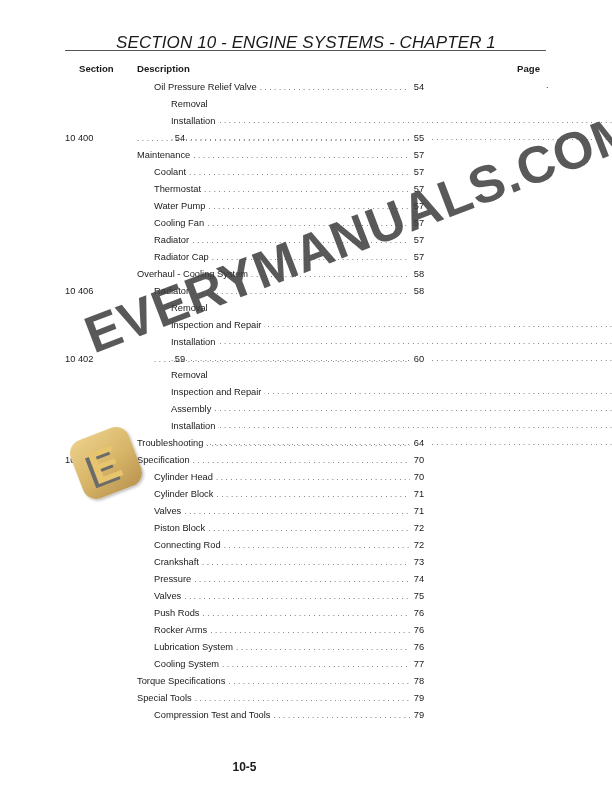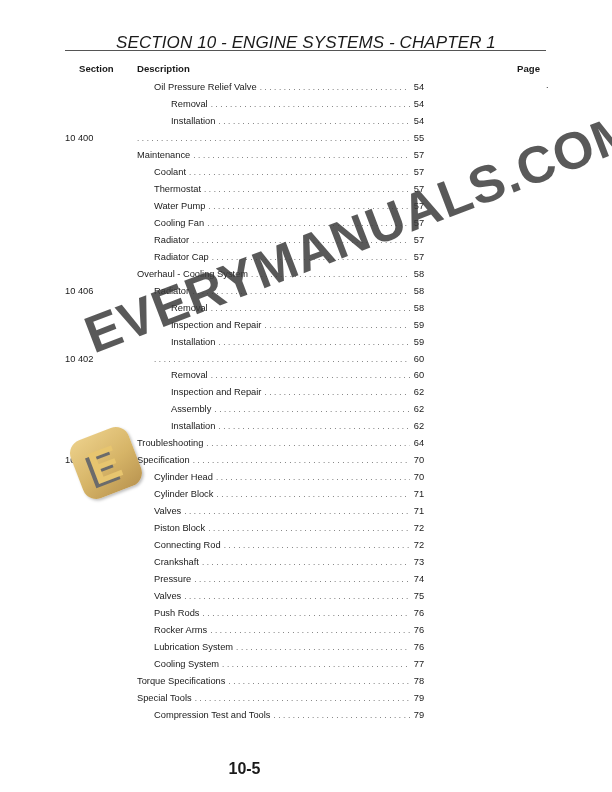--- a/index.html
+++ b/index.html
@@ -16,24 +16,24 @@
     .toc { position: absolute; top: 79px; left: 0; width: 500px; }
     .row { position: relative; height: 16.97px; font-size: 9.3px; line-height: 16.97px; }
     .row .sec { position: absolute; left: 65px; top: 0; }
     .row .entry { position: absolute; top: 0; right: 72px; display: flex; align-items: baseline; }
     .row .label { white-space: nowrap; padding-right: 3px; background: #fff; }
     .row .leader { flex: 1; overflow: hidden; white-space: nowrap; letter-spacing: 2.6px;
                    color: #333; font-size: 8px; }
     .row .pg { width: 18px; text-align: center; background: #fff; }
     .lvl0 .entry { left: 137px; }
     .lvl1 .entry { left: 154px; }
-    .lvl2 .entry { left: 171px; }
+    .lvl2 .entry { left: 171px; flex-direction: column; }
     .stray-dot { position: absolute; left: 546px; top: 80px; font-size: 9px; }
     .footer { position: absolute; top: 760px; left: 0; width: 489px; text-align: center;
-              font-weight: bold; font-size: 16px; }
+              font-weight: bold; font-size: 12px; }
     
     .wm-text { position: absolute; left: 98px; top: 305px; font-weight: bold;
                font-size: 52px; color: rgba(60,60,60,0.85); letter-spacing: 1px;
                transform: rotate(-21deg); transform-origin: left bottom; white-space: nowrap;
                font-family: "Liberation Sans", sans-serif; pointer-events: none; }
     .wm-logo { position: absolute; left: 75px; top: 432px; width: 62px; height: 62px;
                border-radius: 14px; transform: rotate(-21deg);
                background: linear-gradient(160deg, #ecd08a 0%, #d6b467 55%, #b99450 100%);
                box-shadow: 1px 2px 3px rgba(0,0,0,0.25); }
     .wm-logo span { position: absolute; left: 14px; top: 5px; font-weight: bold; font-size: 46px;

